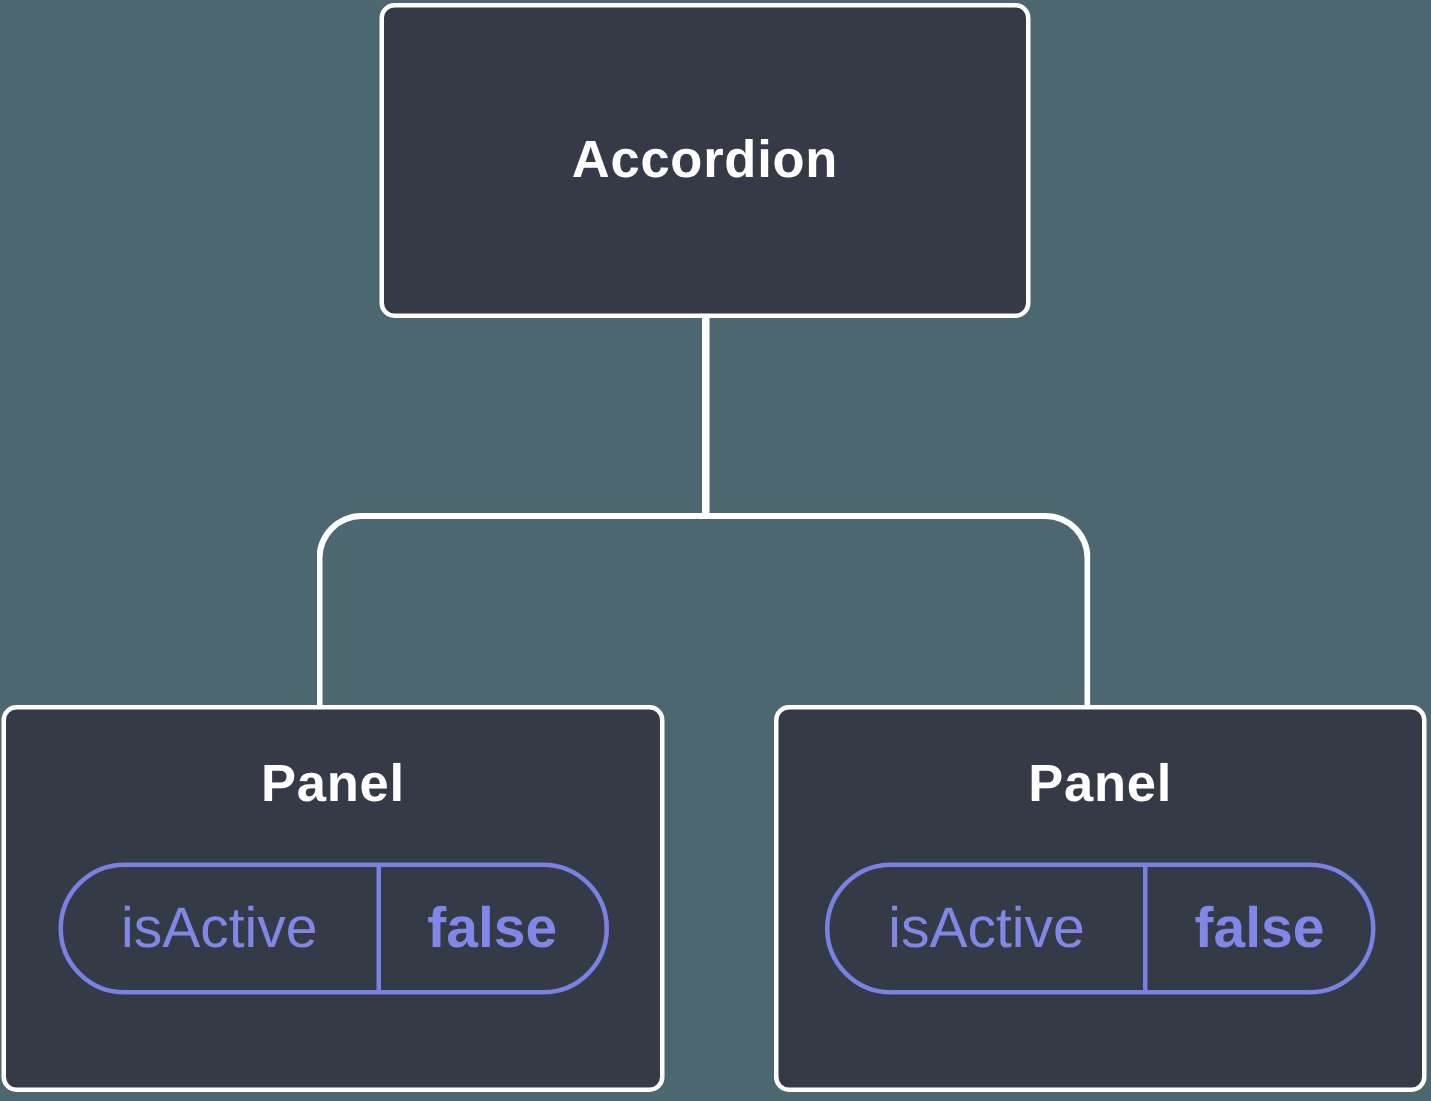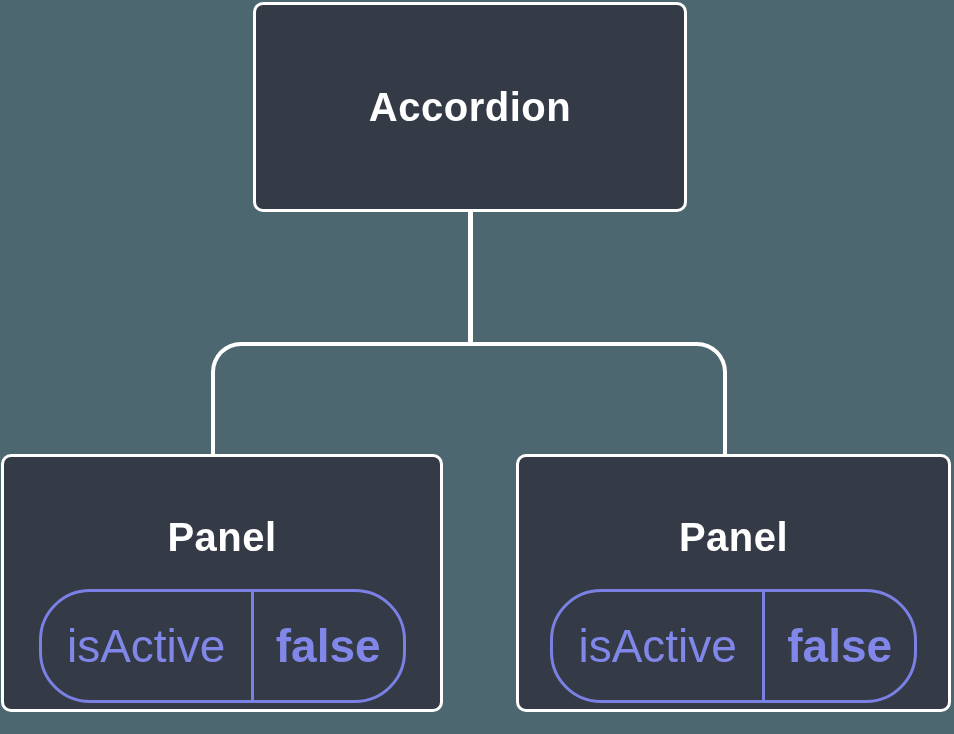--- a/index.html
+++ b/index.html
@@ -34,56 +34,56 @@
   
   .node {
     position: absolute;
     box-sizing: border-box;
     background: var(--node-fill, #343a46);
     border: 3px solid var(--node-border, #ffffff);
     border-radius: 10px;
   }
   .node-label {
     color: var(--label-color, #ffffff);
-    font-size: 40px;
+    font-size: 35px;
     font-weight: 600;
     letter-spacing: 0.5px;
     line-height: 44px;
   }
   .root-node {
     left: 253px;
     top: 2px;
     width: 434px;
     height: 210px;
     display: flex;
     align-items: center;
     justify-content: center;
   }
   .panel-node {
-    top: 454px;
+    top: 470px;
     height: 258px;
     display: flex;
     flex-direction: column;
     align-items: center;
-    padding-top: 58px;
+    padding-top: 28px;
   }
   .panel-left  { left: 1px;   width: 442px; }
   .panel-right { left: 516px; width: 435px; }
   
   .pill {
     margin-top: 30px;
     box-sizing: border-box;
     width: 367px;
-    height: 114px;
+    height: 88px;
     border: 3px solid var(--pill-border, #7b81e4);
     border-radius: 51px;
     display: flex;
     overflow: hidden;
     color: var(--pill-text, #8187e8);
-    font-size: 46px;
+    font-size: 38px;
     font-weight: 400;
   }
   .pill-cell {
     display: flex;
     align-items: center;
     justify-content: center;
   }
   .pill-name {
     width: 58%;
     border-right: 3px solid var(--pill-border, #7b81e4);

